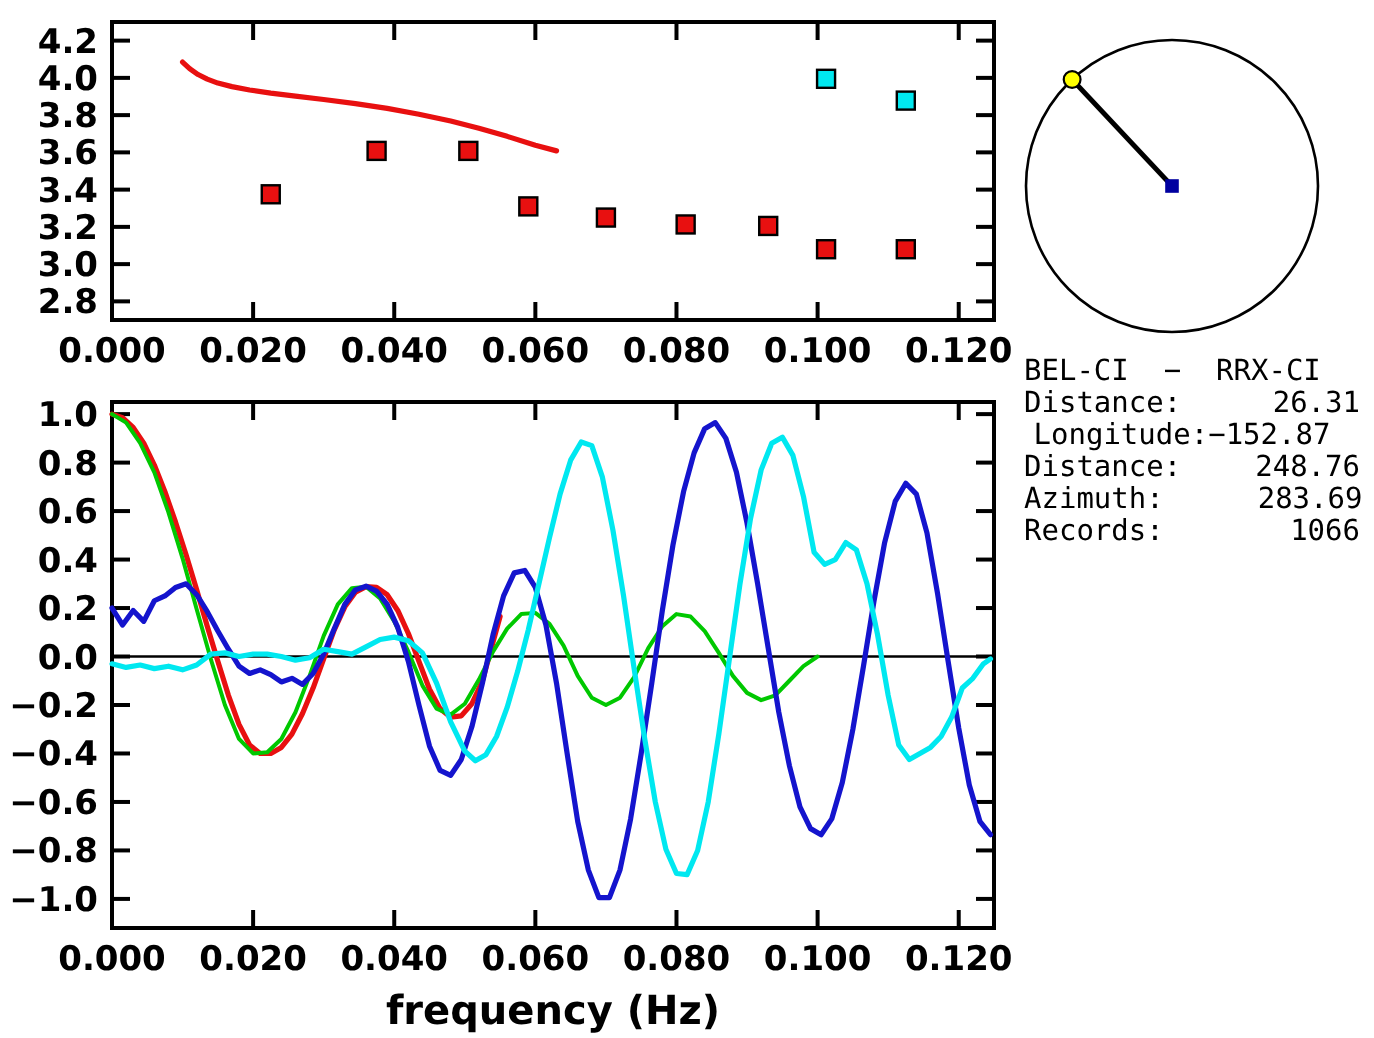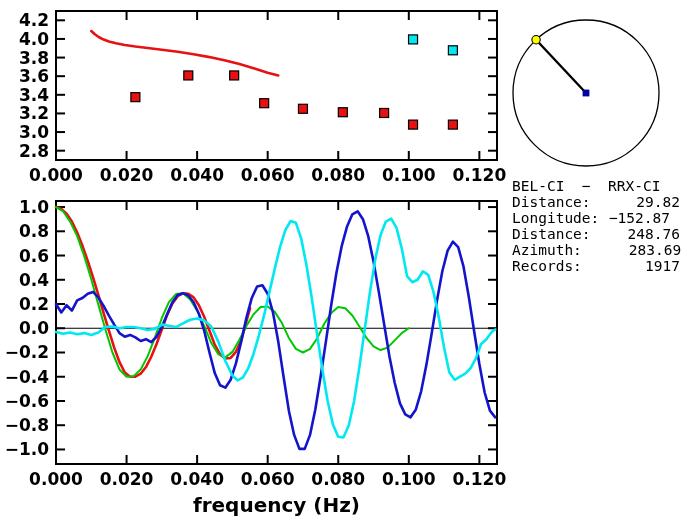--- a/index.html
+++ b/index.html
@@ -160,34 +160,34 @@
       <line x1="31.065224317907187" y1="31.750416174592758" x2="81" y2="85" class="radius"></line>
       <circle cx="31.065224317907187" cy="31.750416174592758" r="4.2" fill="#ffff00" stroke="#000" stroke-width="1.1"></circle>
       <rect x="77.6" y="81.6" width="6.8" height="6.8" fill="#0000a0"></rect>
     </svg>
 
   <div style="position:absolute;left:508px;top:178px;width:178px">
     <div class="infotext" style="text-align:left;padding-left:4px">BEL-CI  −  RRX-CI</div>
     <div id="info-rows">
         <div style="display: flex; justify-content: space-between; padding-left: 4px; padding-right: 6px;">
           <span class="infotext">Distance:</span>
-          <span class="infotext">29.82</span>
+          <span class="infotext">26.31</span>
         </div>
-        <div style="display: flex; justify-content: space-between; padding-left: 4px; padding-right: 16px;">
+        <div style="display: flex; justify-content: center; padding-left: 4px; padding-right: 16px;">
           <span class="infotext">Longitude:</span>
           <span class="infotext">−152.87</span>
         </div>
         <div style="display: flex; justify-content: space-between; padding-left: 4px; padding-right: 6px; text-align: center;">
           <span class="infotext">Distance:</span>
           <span class="infotext">248.76</span>
         </div>
         <div style="display: flex; justify-content: space-between; padding-left: 4px; padding-right: 16px; gap: 47px;">
           <span class="infotext">Azimuth:</span>
           <span class="infotext">283.69</span>
         </div>
         <div style="display: flex; justify-content: space-between; padding-left: 4px; padding-right: 6px;">
           <span class="infotext">Records:</span>
-          <span class="infotext">1917</span>
+          <span class="infotext">1066</span>
         </div>
       </div>
   </div>
 
 </div>
 
 </body></html>

